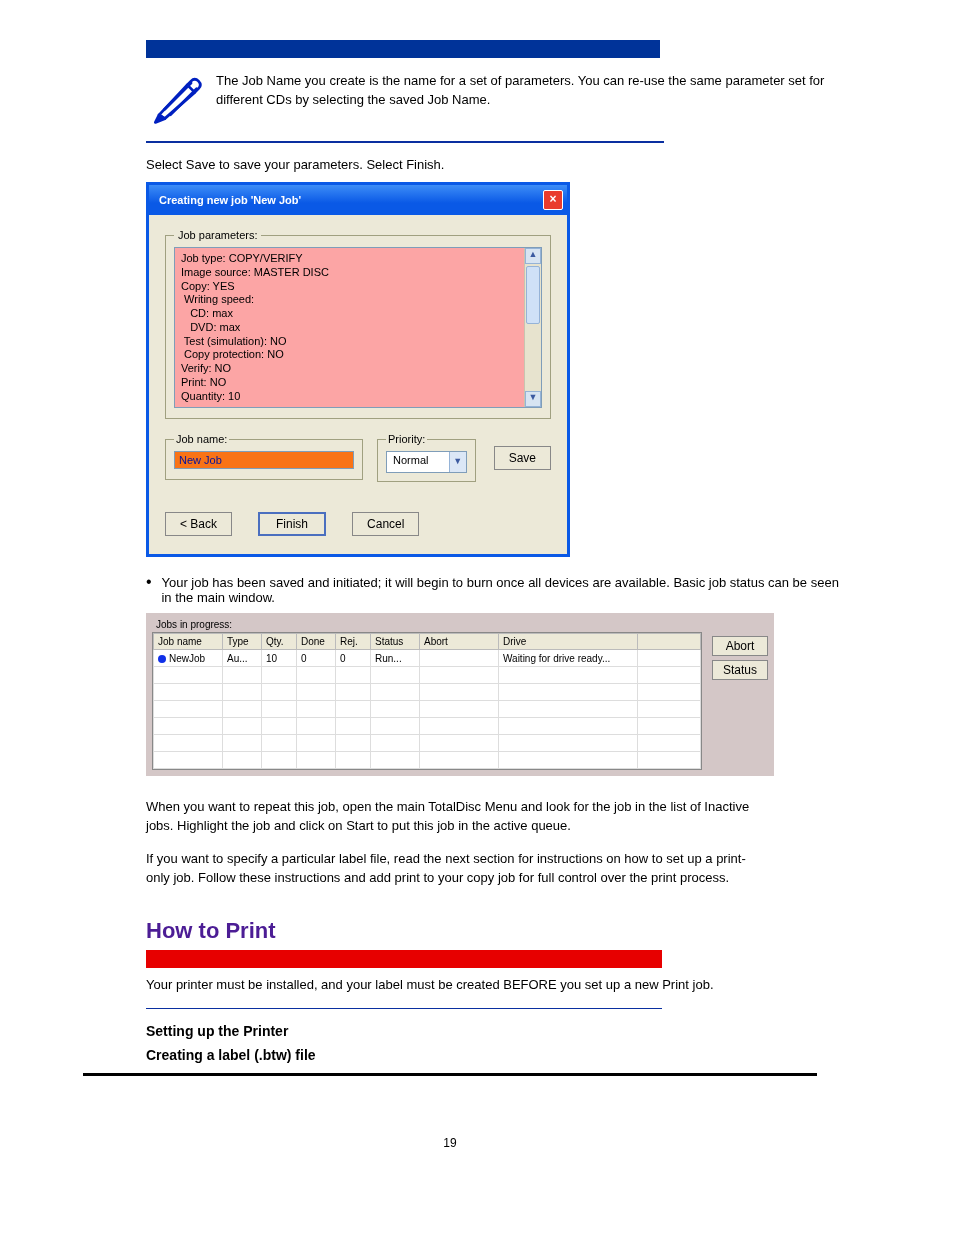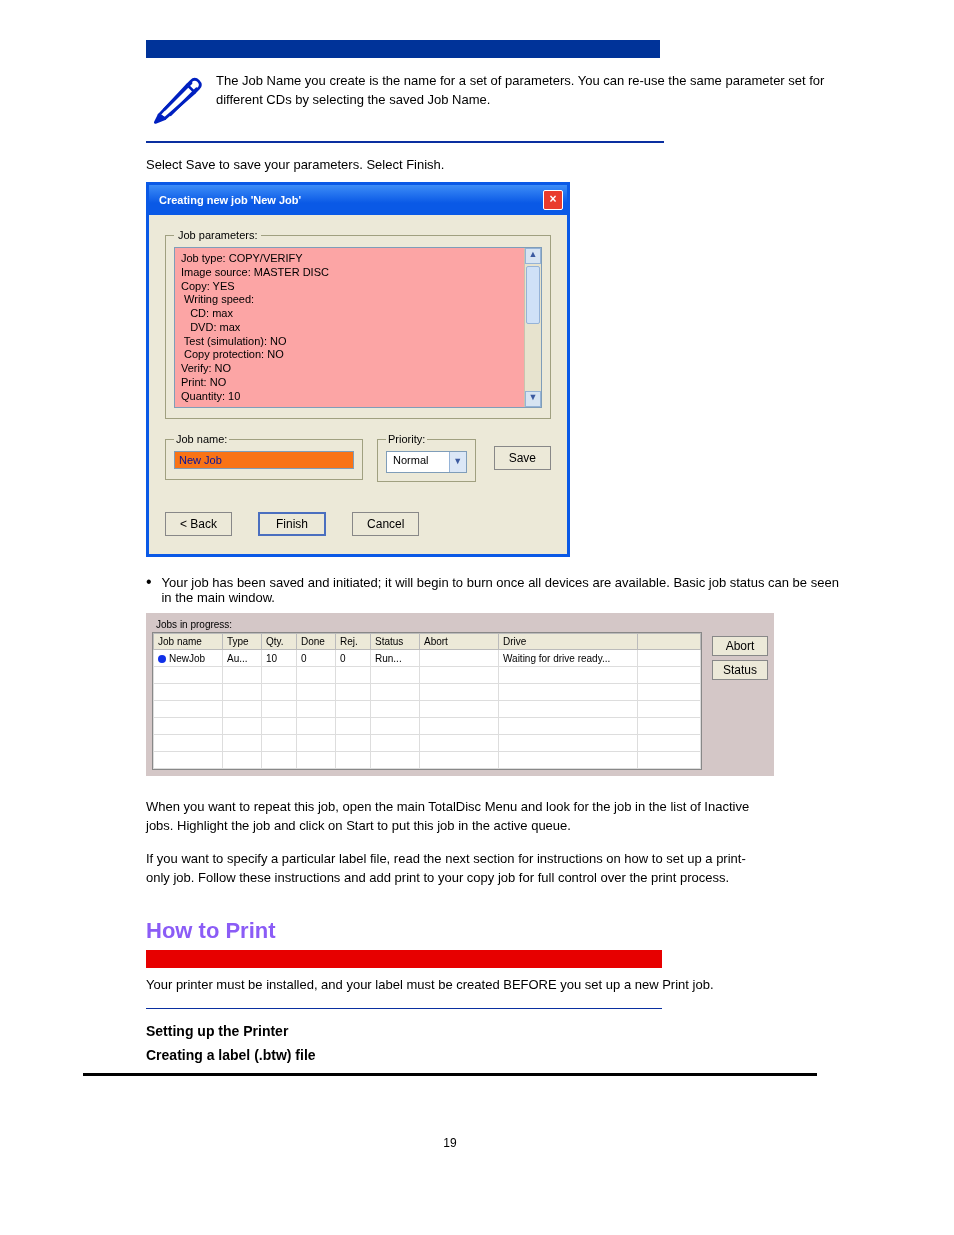--- a/index.html
+++ b/index.html
@@ -203,21 +203,21 @@
     background:#1030e8;margin-right:3px;vertical-align:middle;
   }
   .side-buttons{
     display:flex;flex-direction:column;gap:4px;
     margin-left:10px; padding-top:4px;
   }
   .side-buttons .btn{ width:56px; padding:2px 0; text-align:center;}
   .para { margin:0 0 14px 90px; width:616px; font-size:13px; line-height:1.45;}
   .section-h2 {
     margin:30px 0 6px 90px;
-    font-size:22px; font-weight:bold; color:#8b5cf6;
+    font-size:22px; font-weight:bold; color:#4c1d95;
   }
   .subh { margin:8px 0 2px 90px; font-size:14px; font-weight:bold;}
   .warn-bar {
     width:516px;height:18px;background:#e70000;margin:0 0 8px 90px;
   }
   .blue-thin { width:516px; height:1px; background:#0a2fa0; margin:8px 0 14px 90px;}
   .footer-page { text-align:center; font-size:12px; margin-top:60px;}
   .footer-rule { width:734px; height:3px; background:#000; margin:10px auto 14px;}
 </style>
 </head>

